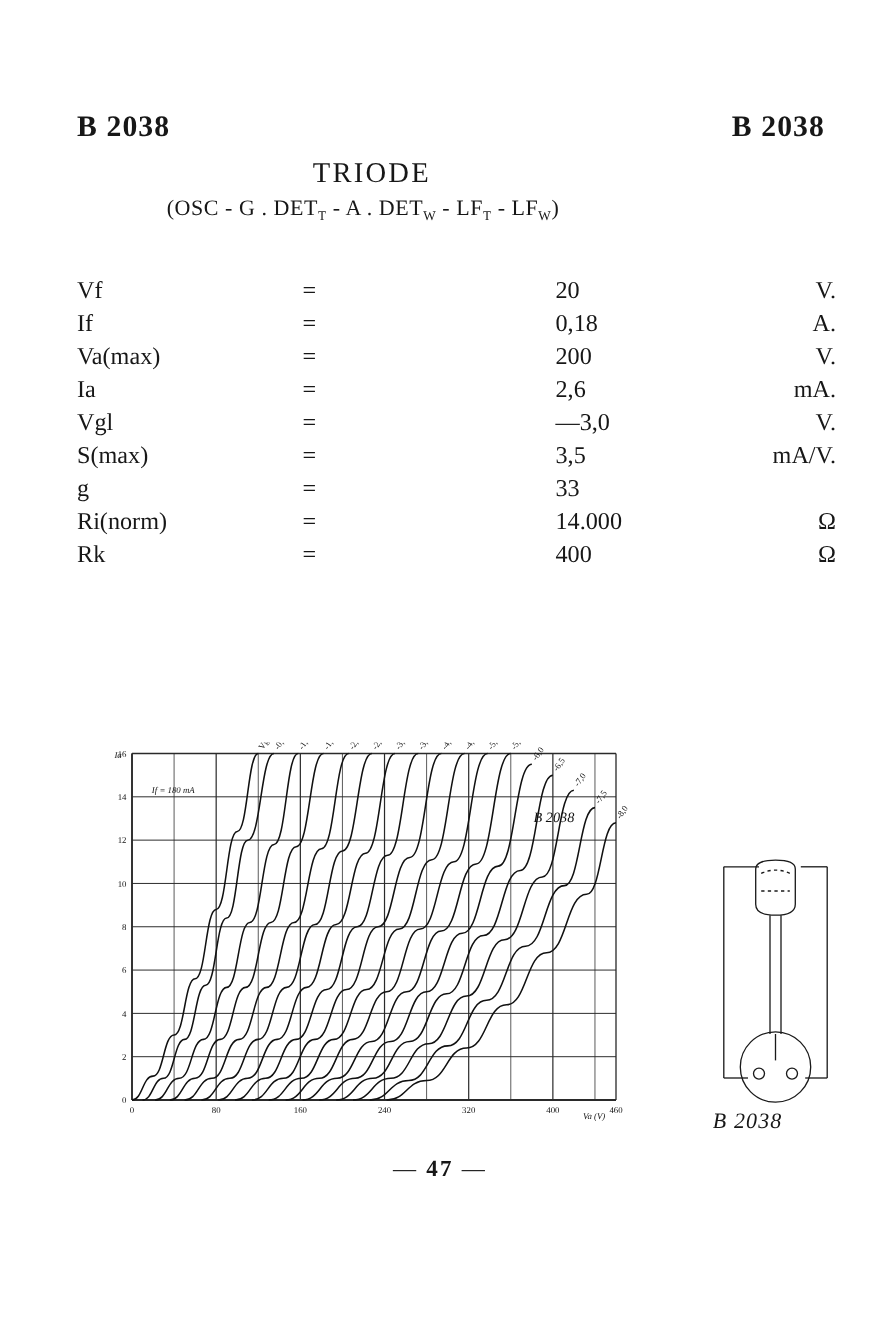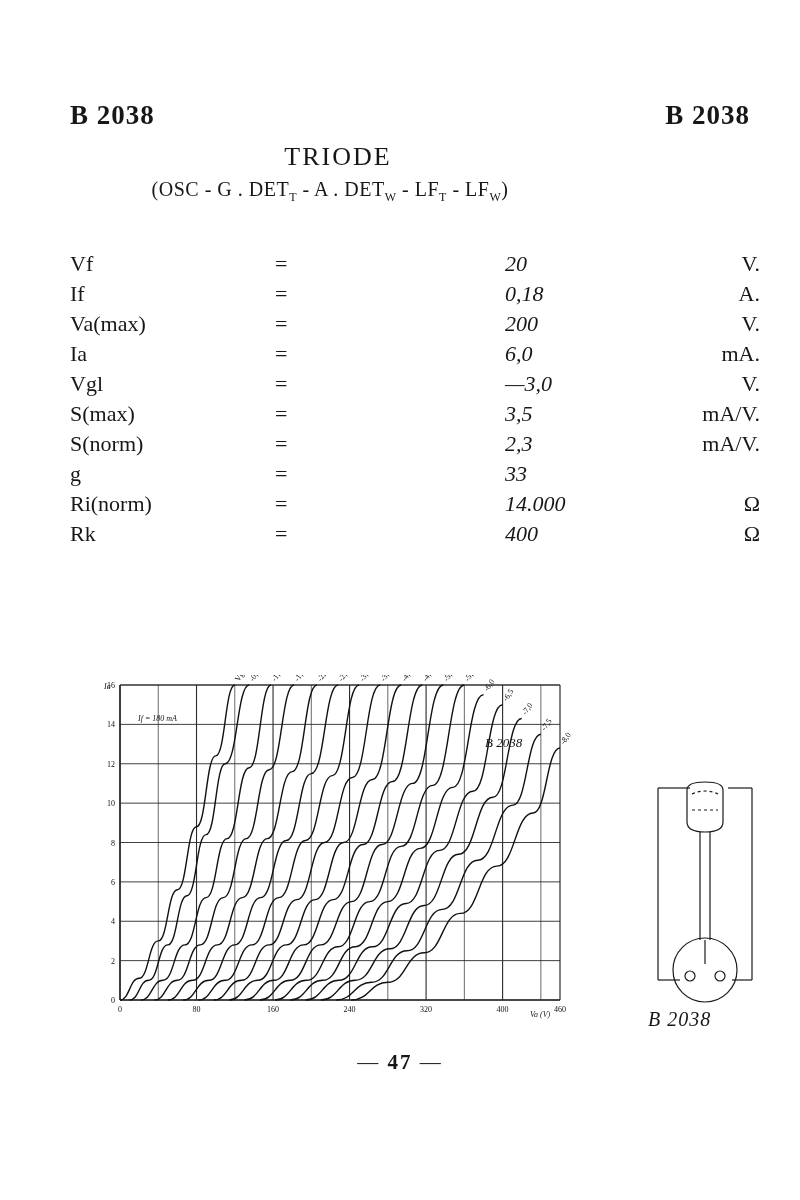--- a/index.html
+++ b/index.html
@@ -64,21 +64,21 @@
     border-collapse: collapse;
     font-size: 22px;
   }
   .specs td {
     padding: 1px 0 3px 0;
     vertical-align: baseline;
     white-space: nowrap;
   }
   .specs td.sym { width: 205px; margin-top: 20px; }
   .specs td.eq  { width: 230px; }
-  .specs td.val { width: 175px; font-style: italic; }
+  .specs td.val { width: 175px; }
   .specs td.unit { text-align: right; }
 
   
   .chart-wrap {
     position: absolute;
     left: 90px;
     top: 675px;
     width: 500px;
     height: 350px;
   }
@@ -144,39 +144,33 @@
       </tr>
       <tr>
         <td class="sym">Va(max)</td>
         <td class="eq">=</td>
         <td class="val">200</td>
         <td class="unit">V.</td>
       </tr>
       <tr>
         <td class="sym">Ia</td>
         <td class="eq">=</td>
-        <td class="val">6,0</td>
+        <td class="val">2,6</td>
         <td class="unit">mA.</td>
       </tr>
       <tr>
         <td class="sym">Vgl</td>
         <td class="eq">=</td>
         <td class="val">—3,0</td>
         <td class="unit">V.</td>
       </tr>
       <tr>
         <td class="sym">S(max)</td>
         <td class="eq">=</td>
         <td class="val">3,5</td>
-        <td class="unit">mA/V.</td>
-      </tr>
-      <tr>
-        <td class="sym">S(norm)</td>
-        <td class="eq">=</td>
-        <td class="val">2,3</td>
         <td class="unit">mA/V.</td>
       </tr>
       <tr>
         <td class="sym">g</td>
         <td class="eq">=</td>
         <td class="val">33</td>
         <td class="unit"></td>
       </tr>
       <tr>
         <td class="sym">Ri(norm)</td>

